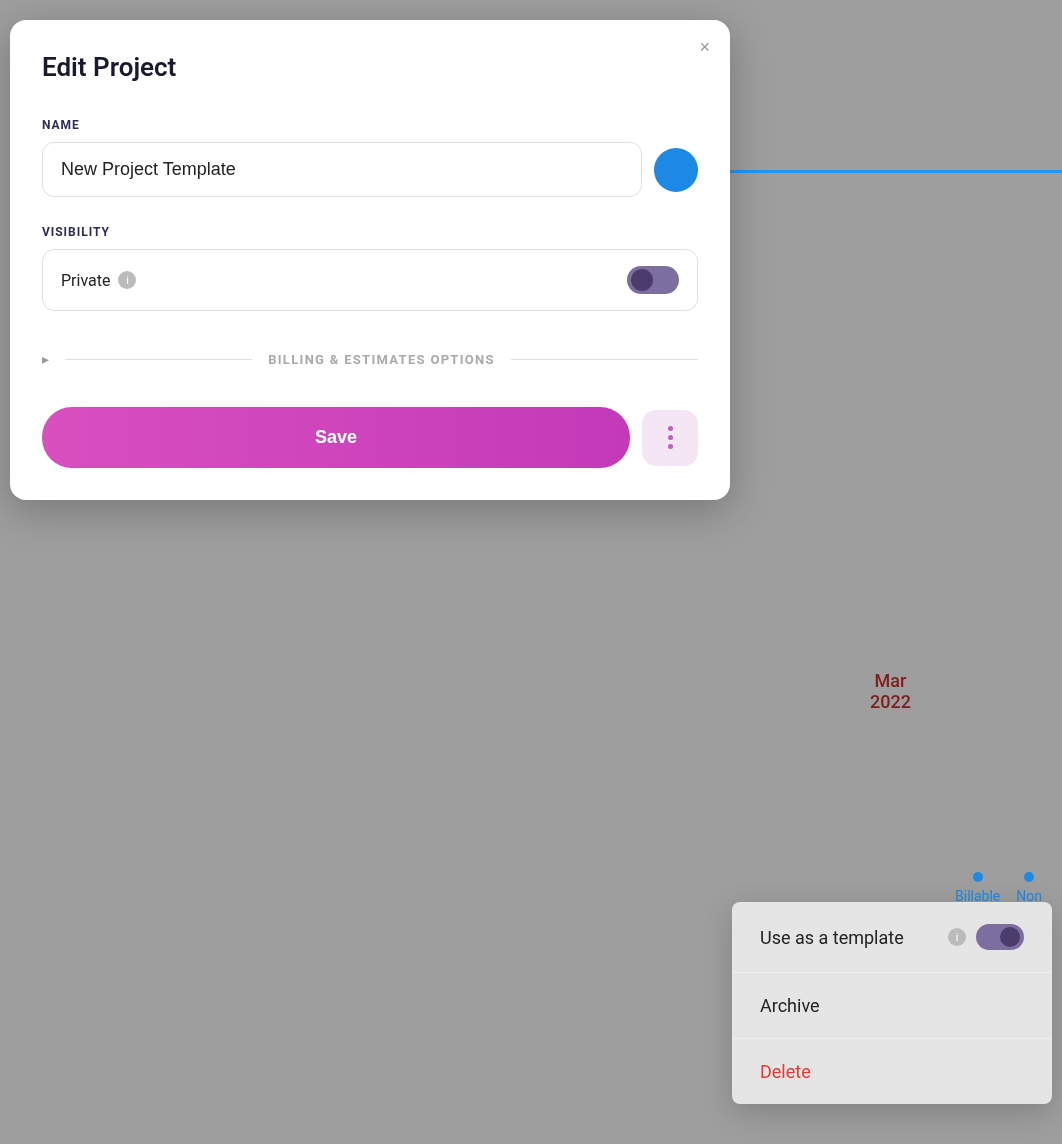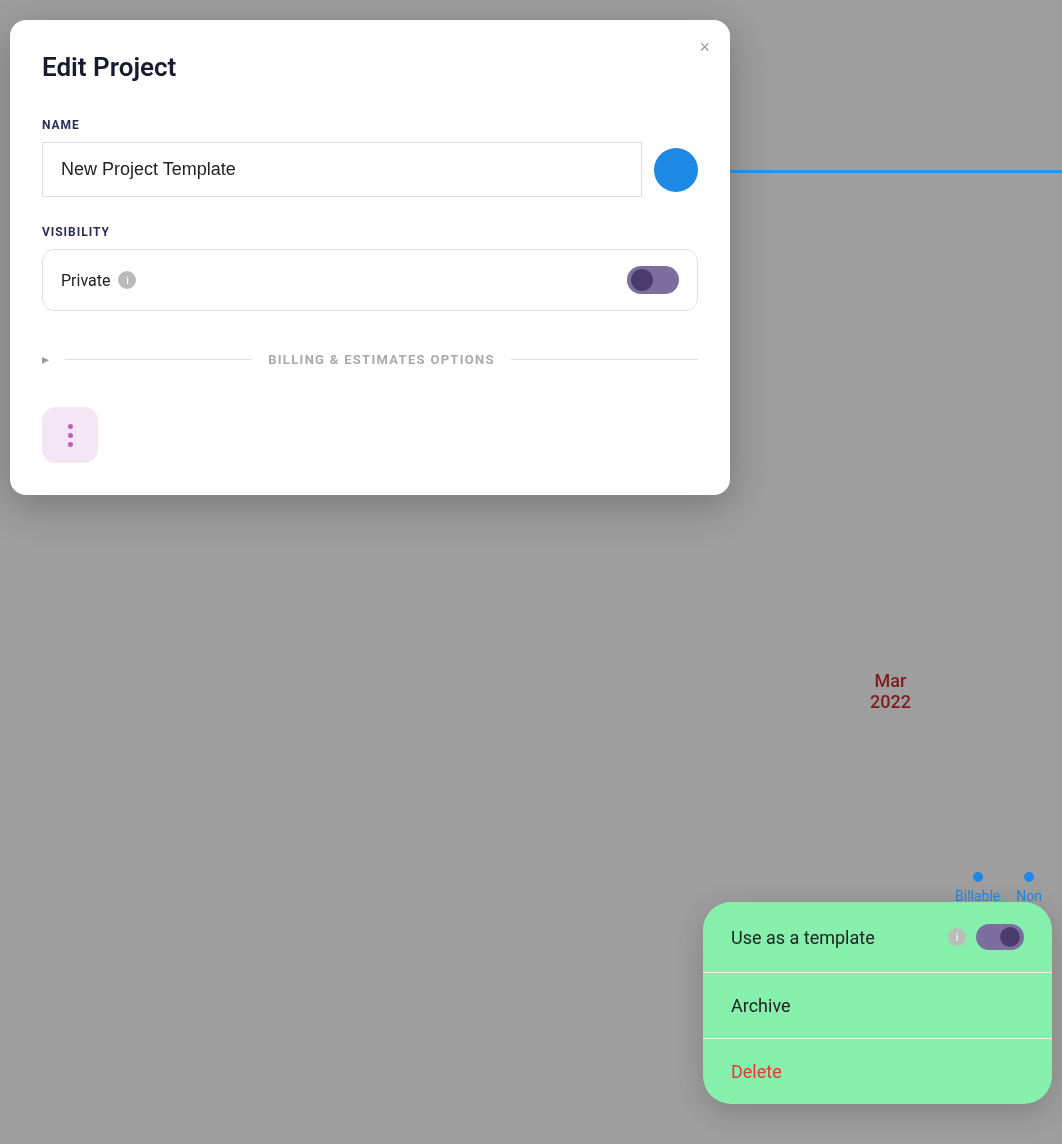--- a/index.html
+++ b/index.html
@@ -115,21 +115,21 @@
     .name-field-row {
       display: flex;
       align-items: center;
       gap: 12px;
       margin-bottom: 28px;
     }
 
     .name-input {
       flex: 1;
       border: 1.5px solid #e0e0e0;
-      border-radius: 0;
+      border-radius: 12px;
       padding: 16px 18px;
       font-size: 18px;
       color: #222;
       outline: none;
       background: #fff;
     }
 
     .color-dot {
       width: 44px;
       height: 44px;
@@ -305,24 +305,24 @@
       height: 5px;
       border-radius: 50%;
       background: #c060c0;
     }
 
     
     .dropdown-menu {
       position: absolute;
       bottom: 40px;
       right: 10px;
-      background: #86efac;
-      border-radius: 28px;
+      background: #e5e5e5;
+      border-radius: 8px;
       box-shadow: 0 8px 30px rgba(0,0,0,0.18);
-      width: 349px;
+      width: 320px;
       overflow: hidden;
       z-index: 100;
     }
 
     .dropdown-item {
       padding: 22px 28px;
       font-size: 18px;
       color: #222;
       cursor: pointer;
       display: flex;
@@ -414,20 +414,21 @@
     </div>
 
     <div class="billing-section">
       <span class="chevron-right">▸</span>
       <div class="billing-line"></div>
       <span class="billing-label">BILLING &amp; ESTIMATES OPTIONS</span>
       <div class="billing-line"></div>
     </div>
 
     <div class="modal-footer">
+      <button class="save-button">Save</button>
       <button class="more-button">
         <div class="dots-icon">
           <div class="dot-small"></div>
           <div class="dot-small"></div>
           <div class="dot-small"></div>
         </div>
       </button>
     </div>
 
   </div>

